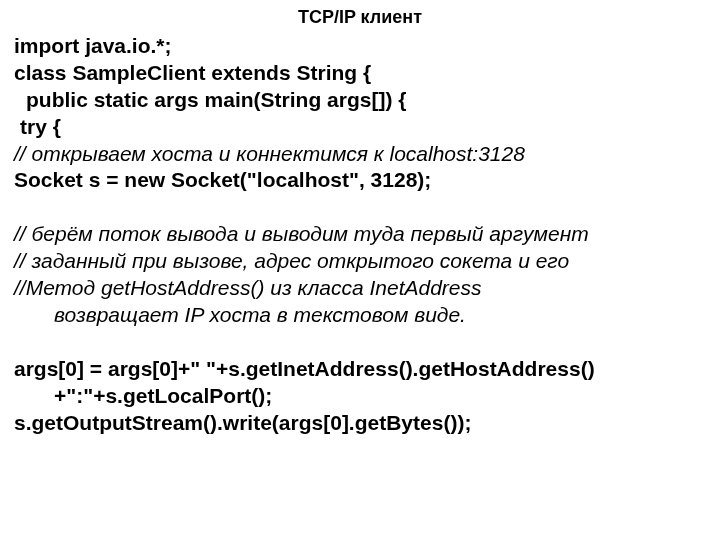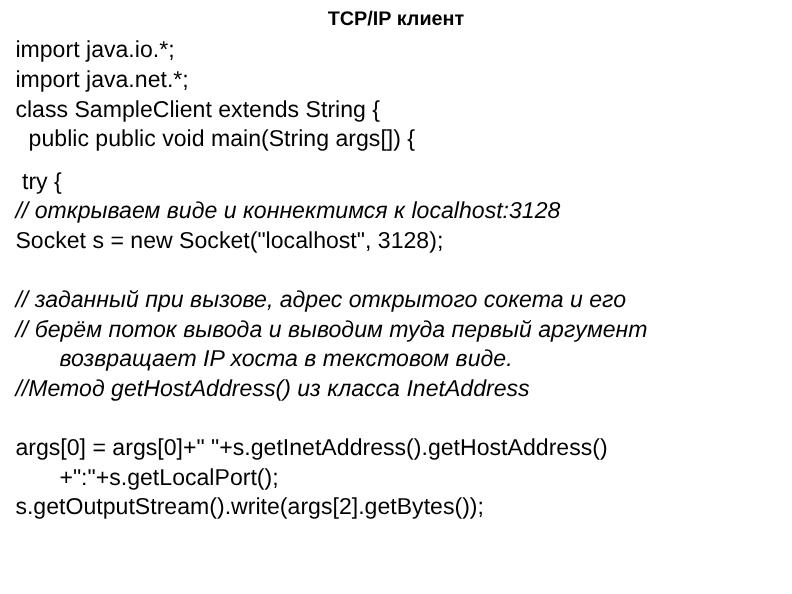--- a/index.html
+++ b/index.html
@@ -19,56 +19,55 @@
     line-height: 1.28;
     font-size: 21px;
   }
   .title {
     text-align: center;
     font-weight: 700;
     font-size: 18px;
     margin: 0 0 4px 0;
   }
   .code {
-    font-weight: 400;
+    font-weight: 700;
     margin: 0;
   }
   .comment {
     font-style: italic;
     font-weight: 400;
     margin: 0;
   }
   .indent1 { padding-left: 12px; }
-  .indent0b { padding-left: 6px; margin-top: 12px; }
+  .indent0b { padding-left: 6px; }
   .wrap-indent { padding-left: 40px; }
   .blank { height: 27px; }
 </style>
 </head>
 <body>
 
 <div class="page">
 
   <div class="title">TCP/IP клиент</div>
 
   <p class="code">import java.io.*;</p>
-  <p class="code">import java.net.*;</p>
   <p class="code">class SampleClient extends String {</p>
-  <p class="code indent1">public public void main(String args[]) {</p>
+  <p class="code indent1">public static args main(String args[]) {</p>
   <p class="code indent0b">try {</p>
 
-  <p class="comment">// открываем виде и коннектимся к localhost:3128</p>
+  <p class="comment">// открываем хоста и коннектимся к localhost:3128</p>
 
   <p class="code">Socket s = new Socket("localhost", 3128);</p>
 
   <div class="blank"></div>
 
+  <p class="comment">// берём поток вывода и выводим туда первый аргумент</p>
   <p class="comment">// заданный при вызове, адрес открытого сокета и его</p>
-  <p class="comment">// берём поток вывода и выводим туда первый аргумент</p>
+  <p class="comment">//Метод getHostAddress() из класса InetAddress</p>
   <p class="comment wrap-indent">возвращает IP хоста в текстовом виде.</p>
-  <p class="comment">//Метод getHostAddress() из класса InetAddress</p>
 
   <div class="blank"></div>
 
   <p class="code">args[0] = args[0]+" "+s.getInetAddress().getHostAddress()</p>
   <p class="code wrap-indent">+":"+s.getLocalPort();</p>
-  <p class="code">s.getOutputStream().write(args[2].getBytes());</p>
+  <p class="code">s.getOutputStream().write(args[0].getBytes());</p>
 
 </div>
 
 </body></html>

